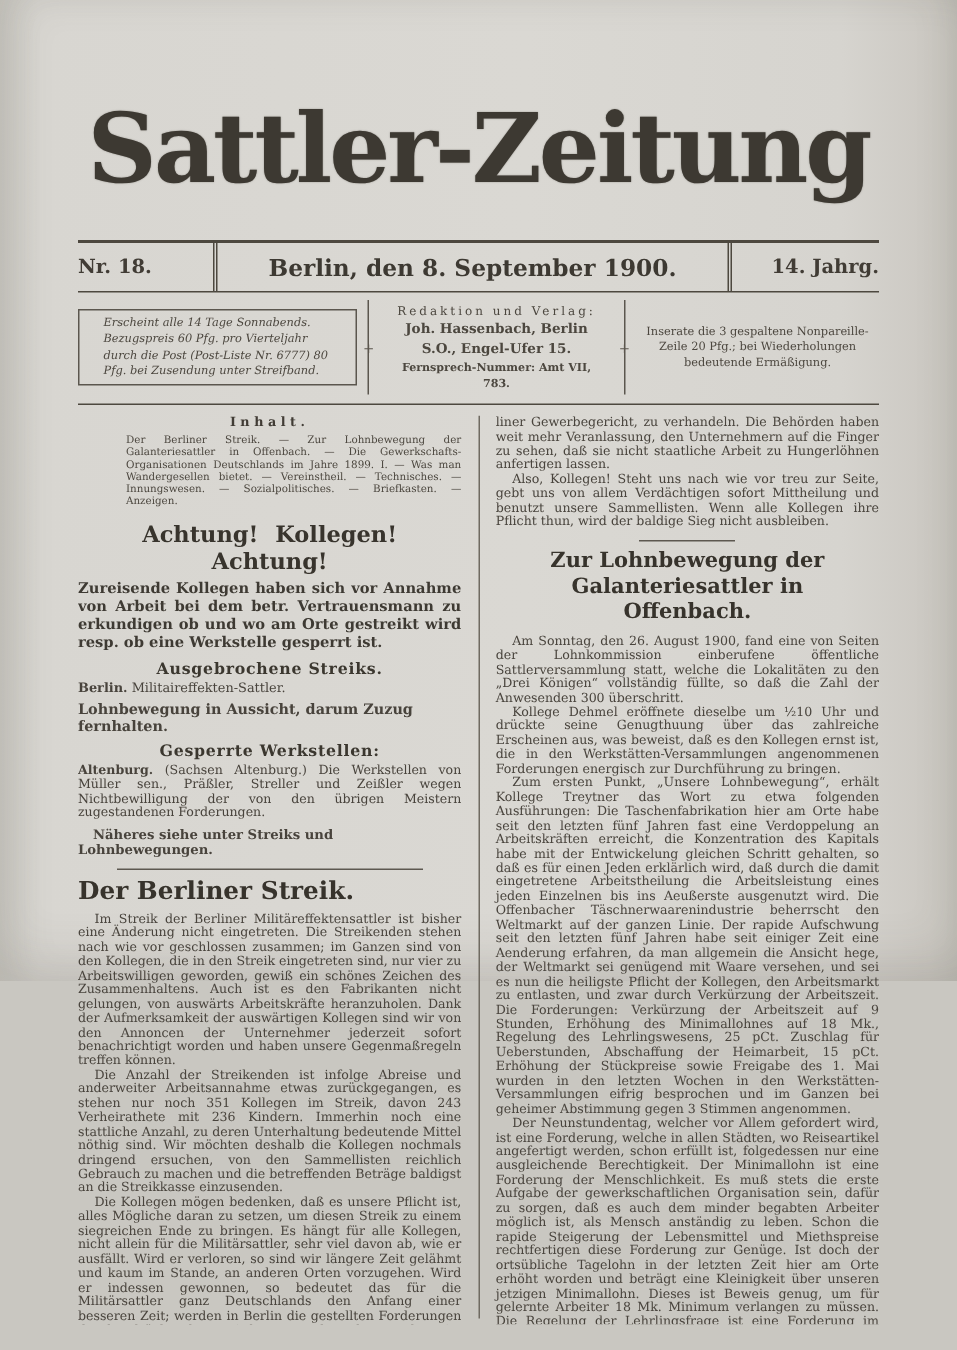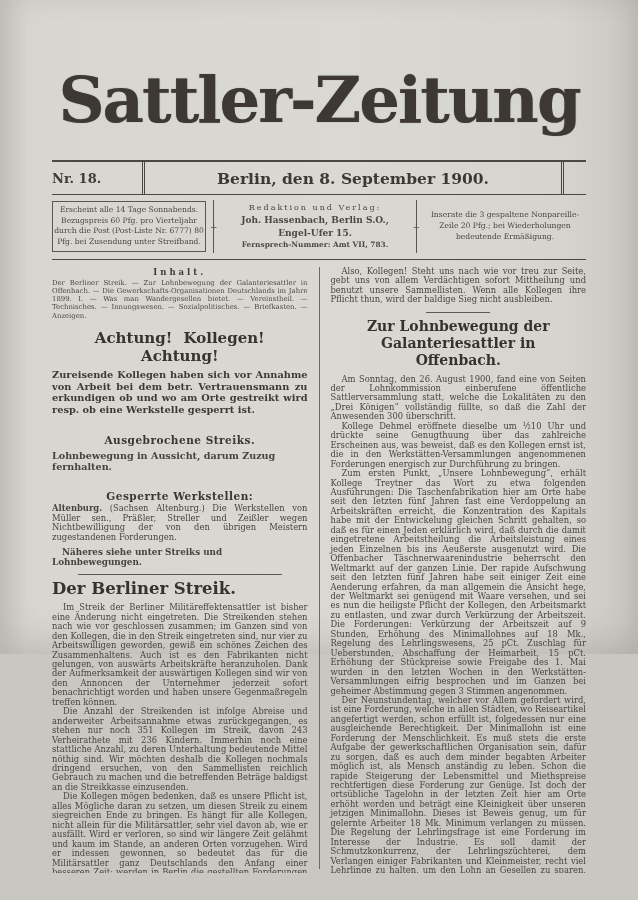--- a/index.html
+++ b/index.html
@@ -32,46 +32,46 @@
     flex:1;text-align:center;font-weight:bold;font-size:15.5px;color:#3d3932;
     border-left:3px double #4d483f;border-right:3px double #4d483f;
     padding:7px 0 6px;margin:0 22px;
   }
   .volume{width:76px;display:flex;align-items:center;justify-content:flex-end;font-weight:bold;font-size:13px;color:#413c35;}
   .info-row{
     display:flex;align-items:stretch;margin:0 52px;padding:5px 0 6px;
     border-bottom:1px solid #4d483f;font-size:7.6px;line-height:1.4;color:#4c473f;
   }
   .info-box{
-    width:152px;border:1px solid #5b564e;padding:3px 0;text-align:center;align-self:center;
+    width:152px;border:1px solid #5b564e;padding:3px 16px;text-align:left;align-self:center;font-style:italic;
   }
   .info-center{
     flex:1;text-align:center;padding:2px 12px;margin:0 7px;position:relative;
     border-left:1px solid #5b564e;border-right:1px solid #5b564e;
   }
   .info-center .pub-label{letter-spacing:2px;font-size:8px;}
   .info-center .pub-name{font-weight:bold;font-size:9px;margin-top:1px;}
   .info-center .pub-phone{font-size:7.4px;font-weight:bold;margin-top:1px;}
   .cross-mark{position:absolute;top:50%;margin-top:-5px;font-size:9px;color:#5b564e;}
   .cross-left{left:-4px;}
   .cross-right{right:-4px;}
   .info-right{width:158px;text-align:center;align-self:center;padding:0 2px;}
   
   .columns{display:flex;margin:7px 52px 0;height:606px;overflow:hidden;}
   .col{width:256px;overflow:hidden;}
   .col-left{padding-right:11px;}
   .col-right{padding-left:11px;}
   .col-divider{width:1px;background:#6f6a61;margin-bottom:4px;}
   
   .inhalt-label{text-align:center;font-weight:bold;font-size:8.5px;letter-spacing:3px;color:#413c35;}
-  .inhalt-items{font-size:6.9px;line-height:8.2px;text-align:justify;margin-top:2px;color:#4c473f;}
+  .inhalt-items{font-size:6.9px;line-height:8.2px;text-align:justify;margin-top:2px;color:#4c473f;margin-left:32px;}
   
   .notice-heading{text-align:center;font-weight:bold;font-size:15px;color:#38342d;margin:9px 0 4px;word-spacing:6px;}
   .notice-body{font-weight:bold;font-size:9.8px;line-height:11.8px;text-align:justify;color:#3e3a33;}
-  .subhead{text-align:center;font-weight:bold;font-size:10.5px;color:#3b372f;margin:18px 0 2px;letter-spacing:.5px;}
+  .subhead{text-align:center;font-weight:bold;font-size:10.5px;color:#3b372f;margin:5px 0 2px;letter-spacing:.5px;}
   .city-line{font-size:8.6px;line-height:10px;margin-top:1px;}
   .city{font-weight:bold;}
   .movement-note{font-weight:bold;font-size:9.6px;line-height:11px;margin-top:4px;}
   .blocked-detail{font-size:8.4px;line-height:9.6px;text-align:justify;margin-top:1px;}
   .more-info{font-weight:bold;font-size:8.8px;margin-top:5px;text-indent:10px;}
   .section-rule{border:0;border-top:1px solid #5d5850;margin:7px 26px 4px;}
   .short-rule{border:0;border-top:1px solid #5d5850;width:64px;margin:7px auto 5px;}
   
   .article-heading{font-weight:bold;font-size:16.5px;color:#37332c;margin:3px 0 5px;}
   .article-heading-2{text-align:center;font-weight:bold;font-size:14px;line-height:17px;color:#37332c;margin:3px 6px 6px;}
@@ -84,20 +84,21 @@
 </head>
 <body>
 
 <div class="page">
 
   <div class="masthead-title">Sattler-Zeitung</div>
 
   <div class="dateline-row">
     <div class="issue-no">Nr. 18.</div>
     <div class="dateline">Berlin, den 8. September 1900.</div>
+    <div class="volume">14. Jahrg.</div>
   </div>
 
   <div class="info-row">
     <div class="info-box">Erscheint alle 14 Tage Sonnabends. Bezugspreis 60 Pfg. pro Vierteljahr durch die Post (Post-Liste Nr. 6777) 80 Pfg. bei Zusendung unter Streifband.</div>
     <div class="info-center">
       <span class="cross-mark cross-left">+</span>
       <div class="pub-label">Redaktion und Verlag:</div>
       <div class="pub-name">Joh. Hassenbach, Berlin S.O., Engel-Ufer 15.</div>
       <div class="pub-phone">Fernsprech-Nummer: Amt VII, 783.</div>
       <span class="cross-mark cross-right">+</span>
@@ -108,20 +109,24 @@
   <div class="columns">
 
     <div class="col col-left">
       <div class="inhalt-label">Inhalt.</div>
       <div class="inhalt-items">Der Berliner Streik. — Zur Lohnbewegung der Galanteriesattler in Offenbach. — Die Gewerkschafts-Organisationen Deutschlands im Jahre 1899. I. — Was man Wandergesellen bietet. — Vereinstheil. — Technisches. — Innungswesen. — Sozialpolitisches. — Briefkasten. — Anzeigen.</div>
 
       <div class="notice-heading">Achtung! Kollegen! Achtung!</div>
       <div class="notice-body">Zureisende Kollegen haben sich vor Annahme von Arbeit bei dem betr. Vertrauensmann zu erkundigen ob und wo am Orte gestreikt wird resp. ob eine Werkstelle gesperrt ist.</div>
 
       <div class="subhead">Ausgebrochene Streiks.</div>
+      <div class="city-line">
+        <span class="city">Berlin.</span>
+        <span>Militaireffekten-Sattler.</span>
+      </div>
 
       <div class="movement-note">Lohnbewegung in Aussicht, darum Zuzug fernhalten.</div>
 
       <div class="subhead">Gesperrte Werkstellen:</div>
       <div class="blocked-detail">
         <span class="city">Altenburg.</span>
         <span>(Sachsen Altenburg.) Die Werkstellen von Müller sen., Präßler, Streller und Zeißler wegen Nichtbewilligung der von den übrigen Meistern zugestandenen Forderungen.</span>
       </div>
 
       <div class="more-info">Näheres siehe unter Streiks und Lohnbewegungen.</div>
@@ -134,20 +139,21 @@
         <p>Die Anzahl der Streikenden ist infolge Abreise und anderweiter Arbeitsannahme etwas zurückgegangen, es stehen nur noch 351 Kollegen im Streik, davon 243 Verheirathete mit 236 Kindern. Immerhin noch eine stattliche Anzahl, zu deren Unterhaltung bedeutende Mittel nöthig sind. Wir möchten deshalb die Kollegen nochmals dringend ersuchen, von den Sammellisten reichlich Gebrauch zu machen und die betreffenden Beträge baldigst an die Streikkasse einzusenden.</p>
         <p>Die Kollegen mögen bedenken, daß es unsere Pflicht ist, alles Mögliche daran zu setzen, um diesen Streik zu einem siegreichen Ende zu bringen. Es hängt für alle Kollegen, nicht allein für die Militärsattler, sehr viel davon ab, wie er ausfällt. Wird er verloren, so sind wir längere Zeit gelähmt und kaum im Stande, an anderen Orten vorzugehen. Wird er indessen gewonnen, so bedeutet das für die Militärsattler ganz Deutschlands den Anfang einer besseren Zeit; werden in Berlin die gestellten Forderungen durchgedrückt, dann wird man auch anderswo dazu im Stande sein. Wird aber die Lage der auf Militäreffekten beschäftigten Kollegen gehoben, dann kann man auch mit mehr Zuversicht an eine Verbesserung der Lage in der Privatsattlerei denken.</p>
 
       </div>
     </div>
 
     <div class="col-divider"></div>
 
     <div class="col col-right">
       <div class="body-text">
+        <p class="no-indent">liner Gewerbegericht, zu verhandeln. Die Behörden haben weit mehr Veranlassung, den Unternehmern auf die Finger zu sehen, daß sie nicht staatliche Arbeit zu Hungerlöhnen anfertigen lassen.</p>
         <p>Also, Kollegen! Steht uns nach wie vor treu zur Seite, gebt uns von allem Verdächtigen sofort Mittheilung und benutzt unsere Sammellisten. Wenn alle Kollegen ihre Pflicht thun, wird der baldige Sieg nicht ausbleiben.</p>
       </div>
 
       <hr class="short-rule">
 
       <div class="article-heading-2">Zur Lohnbewegung der Galanteriesattler in Offenbach.</div>
       <div class="body-text">
         <p>Am Sonntag, den 26. August 1900, fand eine von Seiten der Lohnkommission einberufene öffentliche Sattlerversammlung statt, welche die Lokalitäten zu den „Drei Königen“ vollständig füllte, so daß die Zahl der Anwesenden 300 überschritt.</p>
         <p>Kollege Dehmel eröffnete dieselbe um ½10 Uhr und drückte seine Genugthuung über das zahlreiche Erscheinen aus, was beweist, daß es den Kollegen ernst ist, die in den Werkstätten-Versammlungen angenommenen Forderungen energisch zur Durchführung zu bringen.</p>
         <p>Zum ersten Punkt, „Unsere Lohnbewegung“, erhält Kollege Treytner das Wort zu etwa folgenden Ausführungen: Die Taschenfabrikation hier am Orte habe seit den letzten fünf Jahren fast eine Verdoppelung an Arbeitskräften erreicht, die Konzentration des Kapitals habe mit der Entwickelung gleichen Schritt gehalten, so daß es für einen Jeden erklärlich wird, daß durch die damit eingetretene Arbeitstheilung die Arbeitsleistung eines jeden Einzelnen bis ins Aeußerste ausgenutzt wird. Die Offenbacher Täschnerwaarenindustrie beherrscht den Weltmarkt auf der ganzen Linie. Der rapide Aufschwung seit den letzten fünf Jahren habe seit einiger Zeit eine Aenderung erfahren, da man allgemein die Ansicht hege, der Weltmarkt sei genügend mit Waare versehen, und sei es nun die heiligste Pflicht der Kollegen, den Arbeitsmarkt zu entlasten, und zwar durch Verkürzung der Arbeitszeit. Die Forderungen: Verkürzung der Arbeitszeit auf 9 Stunden, Erhöhung des Minimallohnes auf 18 Mk., Regelung des Lehrlingswesens, 25 pCt. Zuschlag für Ueberstunden, Abschaffung der Heimarbeit, 15 pCt. Erhöhung der Stückpreise sowie Freigabe des 1. Mai wurden in den letzten Wochen in den Werkstätten-Versammlungen eifrig besprochen und im Ganzen bei geheimer Abstimmung gegen 3 Stimmen angenommen.</p>

